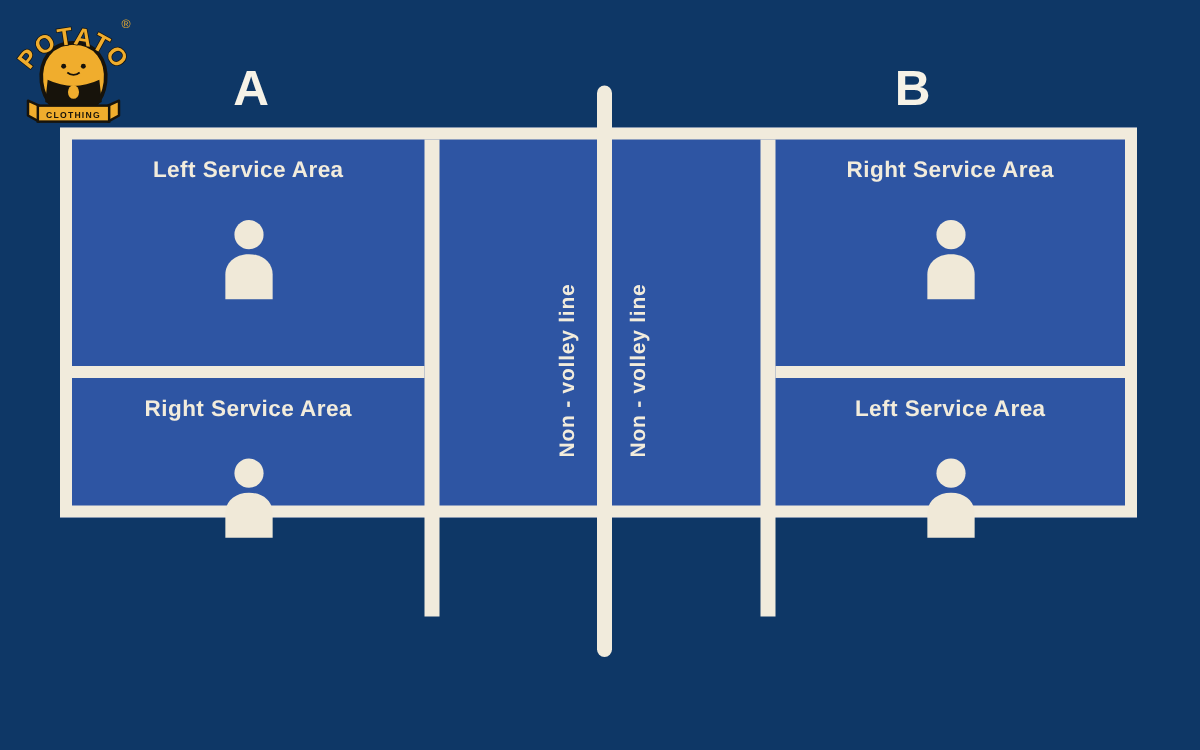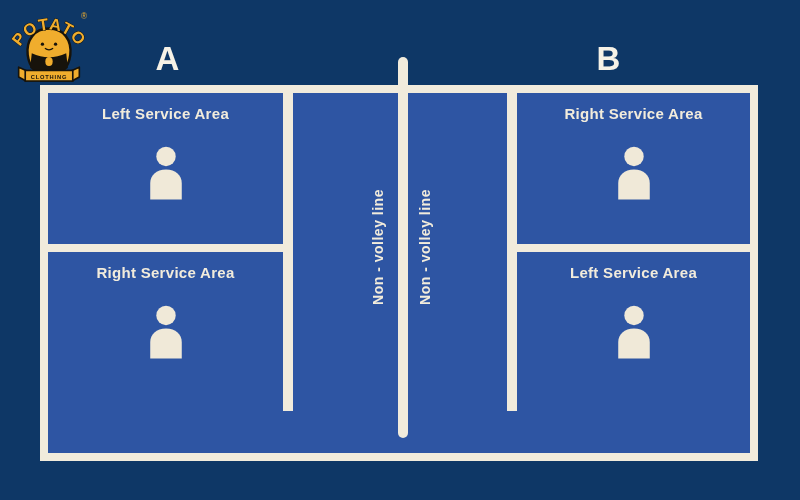--- a/index.html
+++ b/index.html
@@ -34,21 +34,21 @@
     font-weight: bold;
     letter-spacing: 1px;
   }
   .side-a { left: 118px; }
   .side-b { left: 559px; }
 
   
   .court {
     position: absolute;
     left: 40px; top: 85px;
-    width: 718px; height: 376px;
+    width: 718px; height: 260px;
     border: 8px solid #f1ebdc;
     box-sizing: border-box;
     background: #2e55a3;
   }
   .court-inner { position: absolute; inset: 0; }
 
   .kitchen-line {
     position: absolute;
     top: 0;
     width: 10px; height: 318px;

